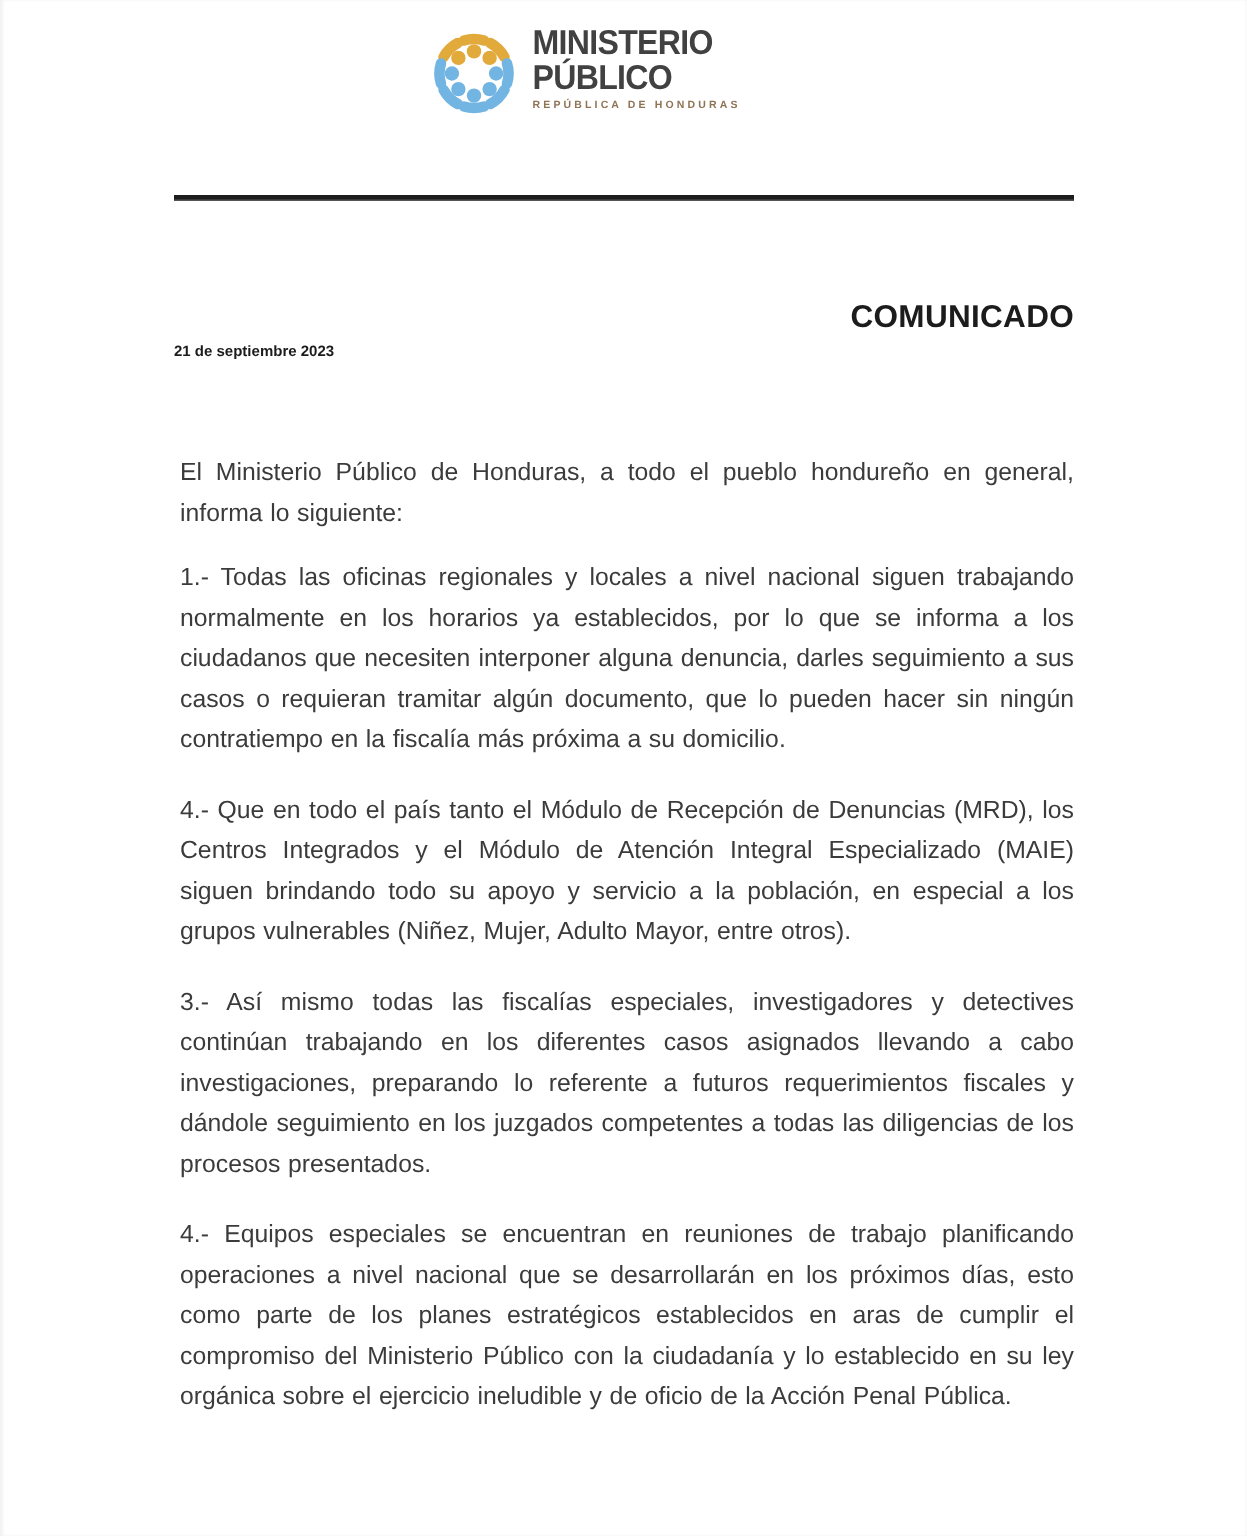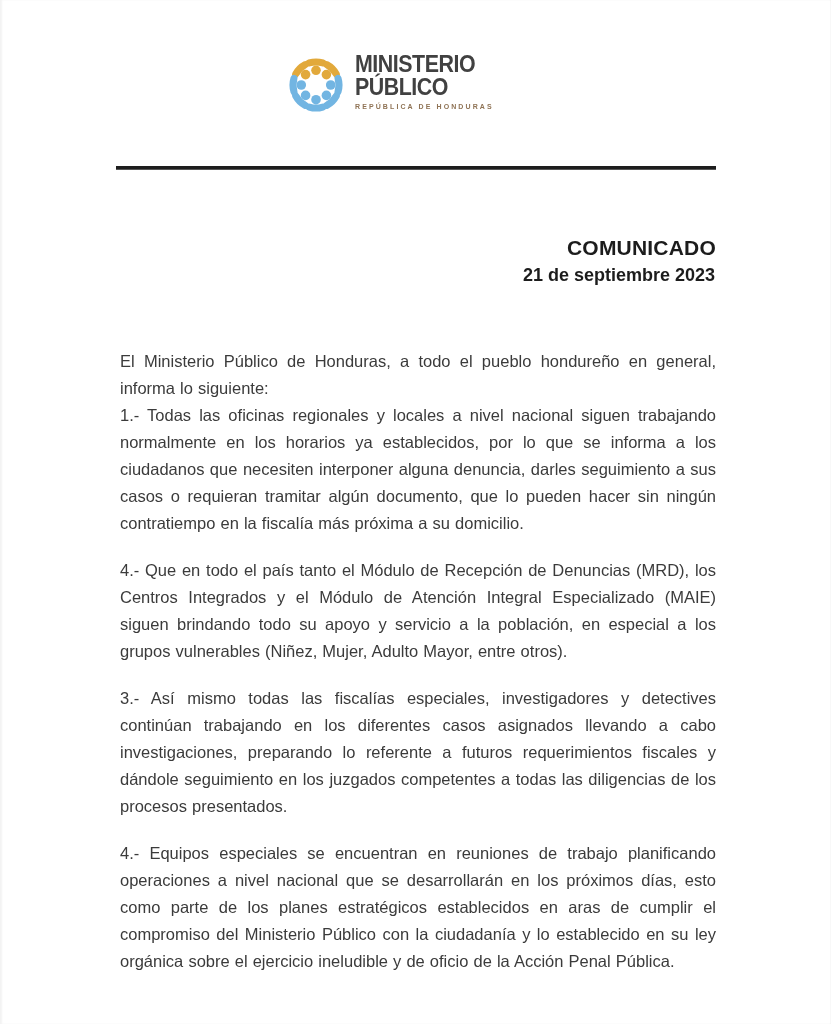--- a/index.html
+++ b/index.html
@@ -19,21 +19,21 @@
     position:relative;
     width:831px;height:1024px;
     margin:0 auto;
     background:var(--page-bg);
     overflow:hidden;
     font-family:"Liberation Sans", sans-serif;
     box-shadow:inset 2px 0 2px rgba(0,0,0,0.05), inset -1px 0 1px rgba(0,0,0,0.03);
   }
   
   .logo-row{
-    padding-top:50px;
+    padding-top:14px;
     margin-left:284px;
     display:flex;
     align-items:flex-start;
   }
   .logo-mark{width:64px;height:70px;flex:0 0 auto;}
   .logo-mark svg{width:64px;height:70px;display:block;}
   .fig .body{fill:none;stroke-width:11;stroke-linecap:round;}
   .fig.gold .body{stroke:var(--logo-gold);}
   .fig.gold .head{fill:var(--logo-gold);}
   .fig.blue .body{stroke:var(--logo-blue);}
@@ -71,35 +71,35 @@
   .doc-title{
     margin:66px 115px 0 116px;
     text-align:right;
     font-size:21px;
     font-weight:bold;
     letter-spacing:0.2px;
     color:var(--heading-text);
   }
   .doc-date{
     margin:5px 116px 0 116px;
-    text-align:right;
-    font-size:18px;
+    text-align:left;
+    font-size:10px;
     font-weight:bold;
     color:var(--heading-text);
   }
   
   .doc-body{
     margin:62px 115px 0 120px;
     color:var(--body-text);
     font-size:16.5px;
     line-height:27px;
     text-align:justify;
   }
   .doc-body p{word-spacing:0.5px;}
-  .intro{margin-bottom:0;}
+  .intro{margin-bottom:16px;}
   .para-1{}
   .para-2,.para-3,.para-4{margin-top:20px;}
 </style>
 </head>
 <body>
 
 <div class="page">
 
   <div class="logo-row">
     <div class="logo-mark">

